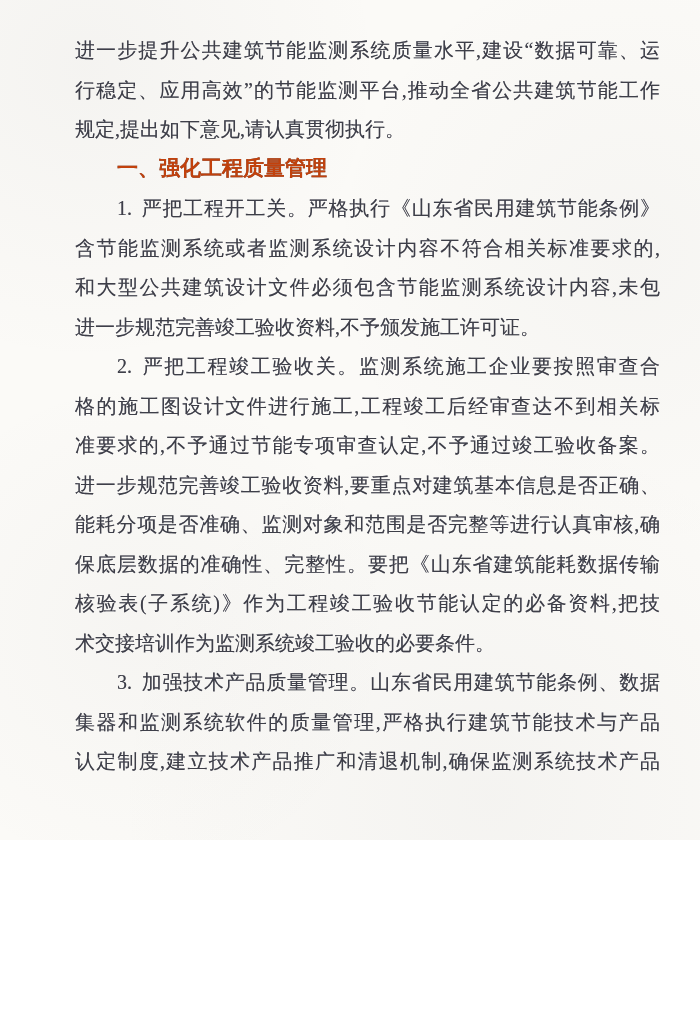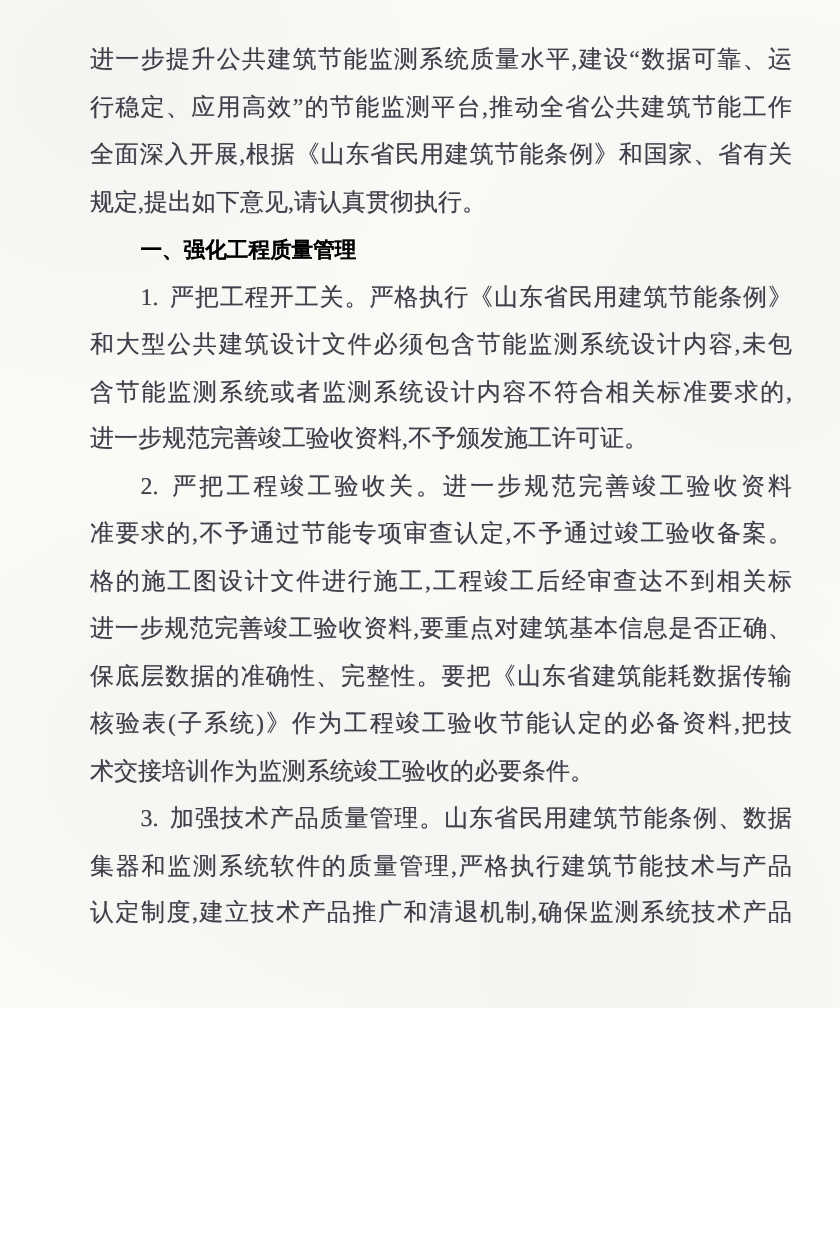--- a/index.html
+++ b/index.html
@@ -38,23 +38,23 @@
     overflow: hidden;
     text-shadow: 0 0 0.6px rgba(70,70,85,0.55);
   }
   .just {
     text-align: justify;
     text-align-last: justify;
   }
   .indent { text-indent: 42px; }
   .heading {
     font-weight: bold;
-    font-size: 18px;
-    color: #000000;
-    font-family: Liberation Serif, serif;
+    font-size: 21px;
+    color: #c2410c;
+    font-family: Liberation Mono, monospace;
     text-shadow: 0 0 0.4px rgba(30,30,40,0.7);
   }
   .num { margin-right: 9px; }
   .page-number {
     position: absolute;
     left: 84px;
     top: 924px;
     height: 30px;
     line-height: 30px;
     font-size: 20px;
@@ -64,34 +64,34 @@
   }
 </style>
 </head>
 <body>
 
 <div class="page">
   <main class="text-area">
 
     <p class="line just">进一步提升公共建筑节能监测系统质量水平,建设“数据可靠、运</p>
     <p class="line just">行稳定、应用高效”的节能监测平台,推动全省公共建筑节能工作</p>
-    <p class="line just">全面深入开展,根据《山东省民用建筑节能条例》和国家、省有关</p>
     <p class="line">规定,提出如下意见,请认真贯彻执行。</p>
 
     <h2 class="line heading indent">一、强化工程质量管理</h2>
 
     <p class="line just indent"><span class="num">1.</span><span class="lead">严把工程开工关。</span><span>严格执行《山东省民用建筑节能条例》</span></p>
+    <p class="line just">含节能监测系统或者监测系统设计内容不符合相关标准要求的,</p>
     <p class="line just">和大型公共建筑设计文件必须包含节能监测系统设计内容,未包</p>
-    <p class="line just">含节能监测系统或者监测系统设计内容不符合相关标准要求的,</p>
     <p class="line">进一步规范完善竣工验收资料,不予颁发施工许可证。</p>
 
-    <p class="line just indent"><span class="num">2.</span><span class="lead">严把工程竣工验收关。</span><span>进一步规范完善竣工验收资料</span></p>
+    <p class="line just indent"><span class="num">2.</span><span class="lead">严把工程竣工验收关。</span><span>监测系统施工企业要按照审查合</span></p>
+    <p class="line just">格的施工图设计文件进行施工,工程竣工后经审查达不到相关标</p>
     <p class="line just">准要求的,不予通过节能专项审查认定,不予通过竣工验收备案。</p>
-    <p class="line just">格的施工图设计文件进行施工,工程竣工后经审查达不到相关标</p>
     <p class="line just">进一步规范完善竣工验收资料,要重点对建筑基本信息是否正确、</p>
+    <p class="line just">能耗分项是否准确、监测对象和范围是否完整等进行认真审核,确</p>
     <p class="line just">保底层数据的准确性、完整性。要把《山东省建筑能耗数据传输</p>
     <p class="line just">核验表(子系统)》作为工程竣工验收节能认定的必备资料,把技</p>
     <p class="line">术交接培训作为监测系统竣工验收的必要条件。</p>
 
     <p class="line just indent"><span class="num">3.</span><span class="lead">加强技术产品质量管理。</span><span>山东省民用建筑节能条例、数据采</span></p>
     <p class="line just">集器和监测系统软件的质量管理,严格执行建筑节能技术与产品</p>
     <p class="line just">认定制度,建立技术产品推广和清退机制,确保监测系统技术产品</p>
 
   </main>
 

